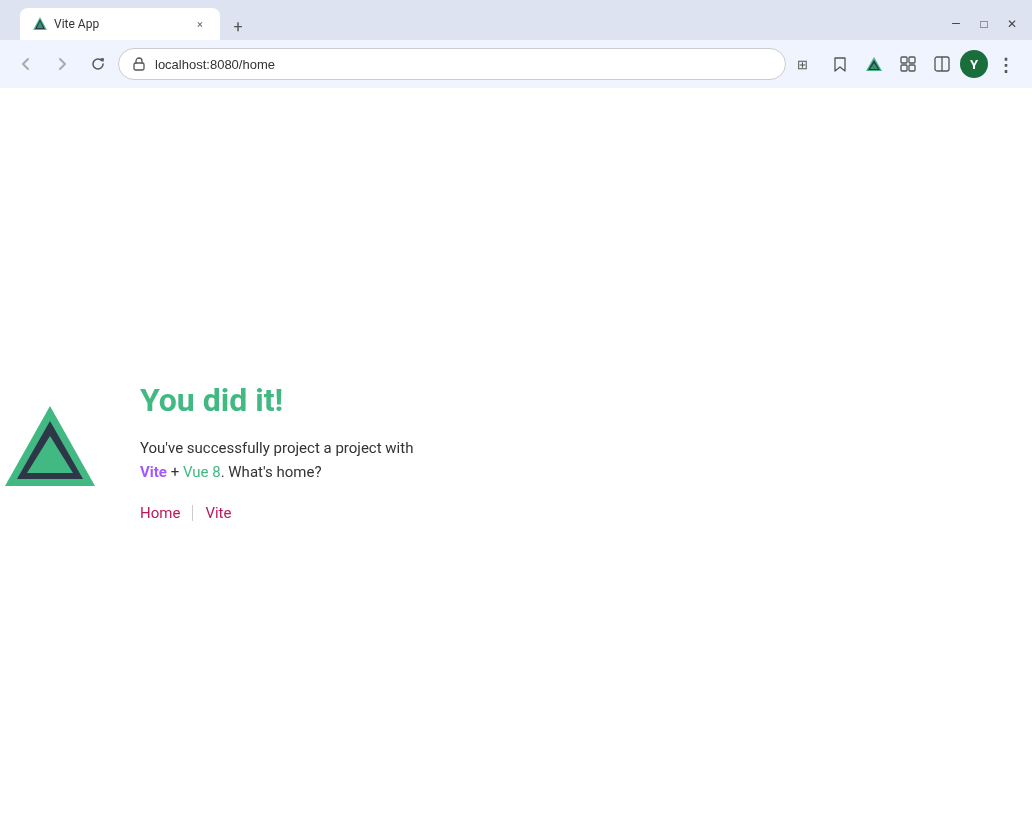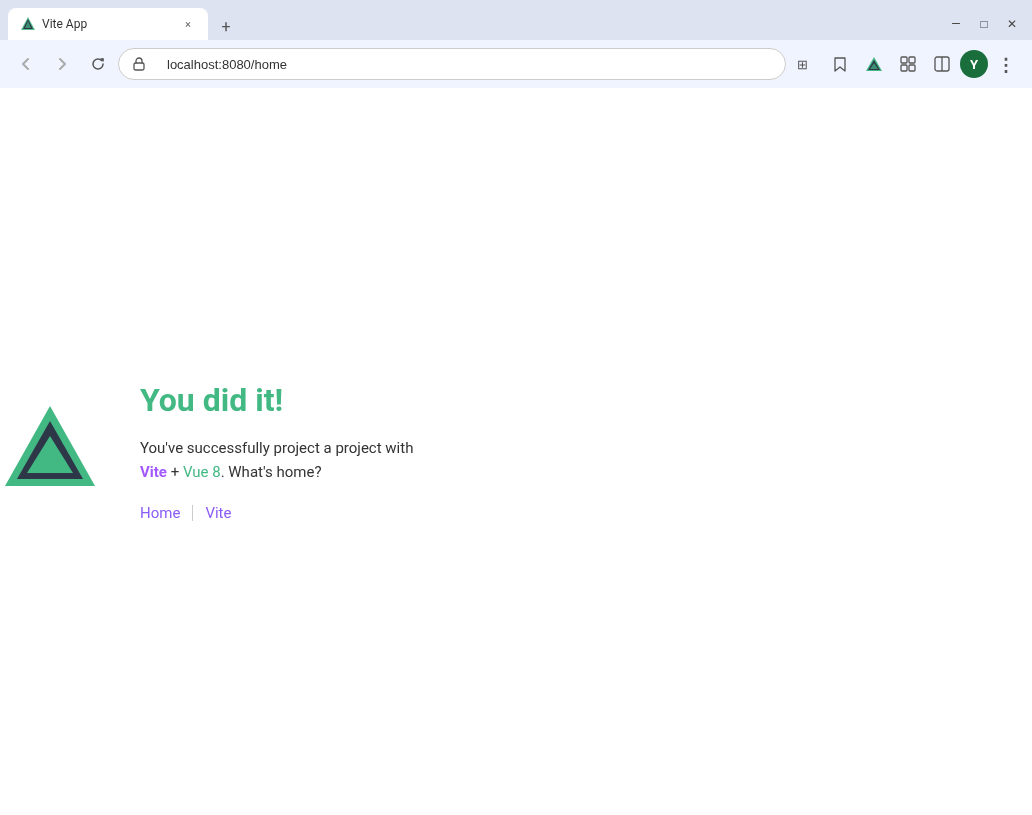--- a/index.html
+++ b/index.html
@@ -41,20 +41,21 @@
       display: flex;
       align-items: center;
       background: #ffffff;
       border-radius: 8px 8px 0 0;
       padding: 6px 12px;
       min-width: 200px;
       max-width: 240px;
       height: 32px;
       gap: 6px;
       position: relative;
+      margin-left: 12px;
     }
 
     .tab-favicon {
       width: 16px;
       height: 16px;
       flex-shrink: 0;
     }
 
     .tab-title {
       font-size: 12px;
@@ -136,21 +137,21 @@
     }
 
     .address-bar {
       flex: 1;
       display: flex;
       align-items: center;
       background: #ffffff;
       border-radius: 20px;
       padding: 4px 12px;
       height: 32px;
-      gap: 20px;
+      gap: 8px;
       border: 1px solid #ccc;
     }
 
     .address-bar-lock {
       width: 16px;
       height: 16px;
       display: flex;
       align-items: center;
       justify-content: center;
       color: #555;
@@ -252,21 +253,21 @@
     }
 
     .nav-links {
       display: flex;
       align-items: center;
       gap: 0;
     }
 
     .nav-link {
       font-size: 15px;
-      color: #8b5cf6;
+      color: #be185d;
       text-decoration: none;
       cursor: pointer;
     }
 
     .nav-divider {
       width: 1px;
       height: 16px;
       background: #ccc;
       margin: 0 12px;
     }

